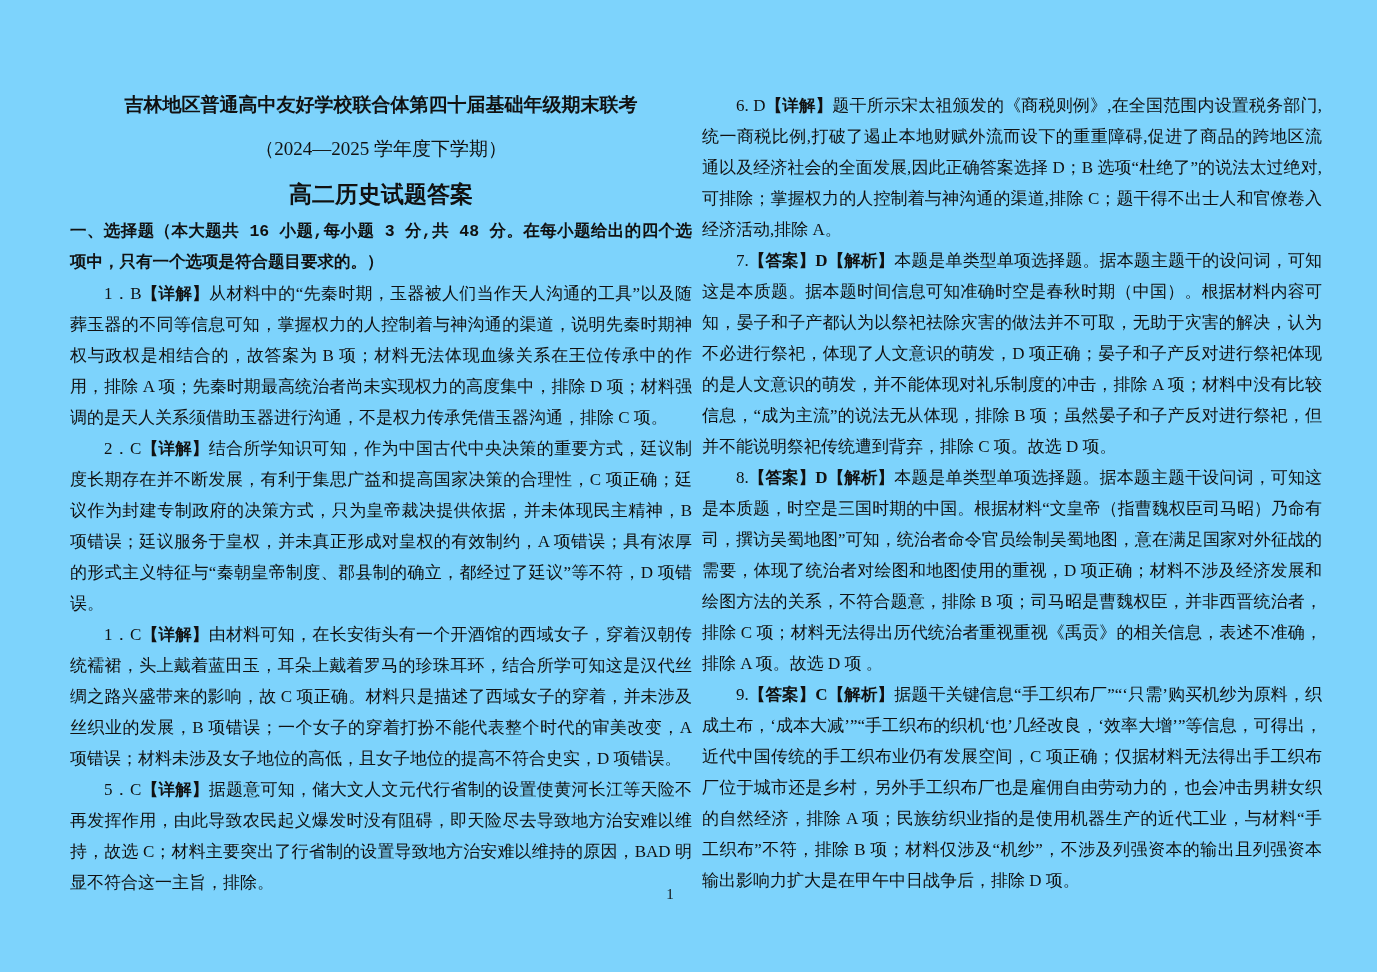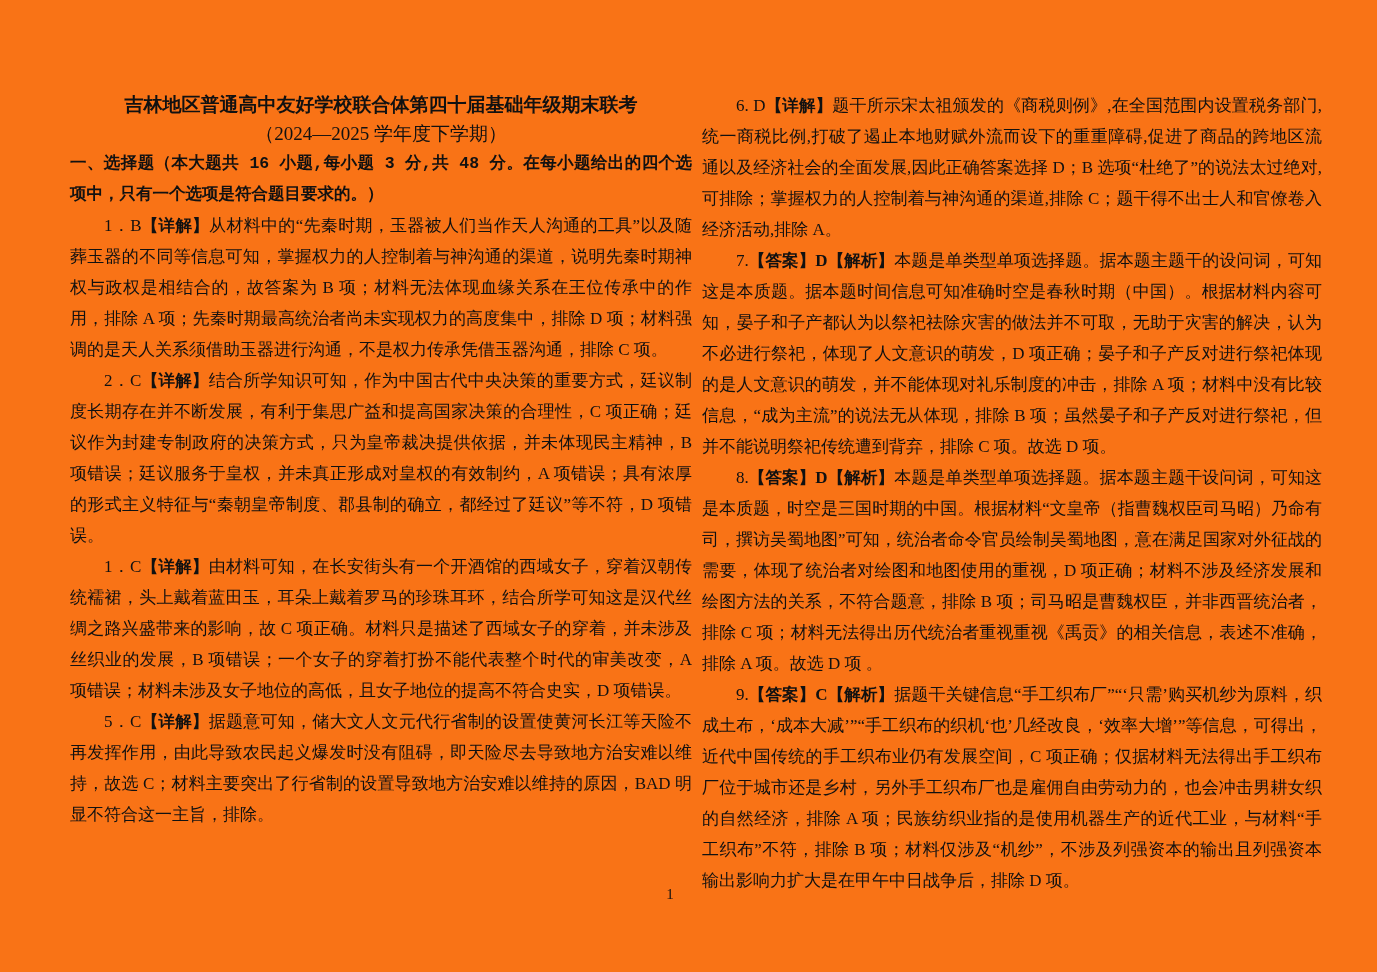--- a/index.html
+++ b/index.html
@@ -4,21 +4,21 @@
 <style>
   html, body {
     margin: 0;
     padding: 0;
     background: #ffffff;
   }
   .page {
     position: relative;
     width: 1377px;
     height: 972px;
-    background: #f97316;
+    background: #7dd3fc;
     color: #111111;
     font-family: "Liberation Serif", "DejaVu Serif", serif;
     overflow: hidden;
   }
   .col {
     position: absolute;
     top: 90px;
   }
   .col-left  { left: 70px;  width: 622px; }
   .col-right { left: 702px; width: 620px; }
@@ -28,21 +28,21 @@
     font-size: 19px;
     line-height: 29px;
     font-weight: 600;
     margin: 0;
   }
   .t2 {
     text-align: center;
     font-size: 19px;
     line-height: 29px;
     font-weight: 400;
-    margin: 0;
+    margin: 15px;
   }
   .t3 {
     text-align: center;
     font-size: 23px;
     line-height: 33px;
     font-weight: 700;
     margin: 0 0 5px 0;
   }
   .section-heading {
     font-family: Liberation Mono, monospace;
@@ -80,20 +80,21 @@
   }
 </style>
 </head>
 <body>
 
 <div class="page">
 
   <div class="col col-left">
     <p class="t1">吉林地区普通高中友好学校联合体第四十届基础年级期末联考</p>
     <p class="t2">（2024—2025 学年度下学期）</p>
+    <p class="t3">高二历史试题答案</p>
 
     <p class="section-heading">一、选择题（本大题共 16 小题,每小题 3 分,共 48 分。在每小题给出的四个选项中，只有一个选项是符合题目要求的。）</p>
 
     <p class="ans"><span>1．B</span><span class="mk">【详解】</span><span class="ansletter"></span><span class="mk"></span><span>从材料中的“先秦时期，玉器被人们当作天人沟通的工具”以及随葬玉器的不同等信息可知，掌握权力的人控制着与神沟通的渠道，说明先秦时期神权与政权是相结合的，故答案为 B 项；材料无法体现血缘关系在王位传承中的作用，排除 A 项；先秦时期最高统治者尚未实现权力的高度集中，排除 D 项；材料强调的是天人关系须借助玉器进行沟通，不是权力传承凭借玉器沟通，排除 C 项。</span></p>
 
     <p class="ans"><span>2．C</span><span class="mk">【详解】</span><span class="ansletter"></span><span class="mk"></span><span>结合所学知识可知，作为中国古代中央决策的重要方式，廷议制度长期存在并不断发展，有利于集思广益和提高国家决策的合理性，C 项正确；廷议作为封建专制政府的决策方式，只为皇帝裁决提供依据，并未体现民主精神，B 项错误；廷议服务于皇权，并未真正形成对皇权的有效制约，A 项错误；具有浓厚的形式主义特征与“秦朝皇帝制度、郡县制的确立，都经过了廷议”等不符，D 项错误。</span></p>
 
     <p class="ans"><span>1．C</span><span class="mk">【详解】</span><span class="ansletter"></span><span class="mk"></span><span>由材料可知，在长安街头有一个开酒馆的西域女子，穿着汉朝传统襦裙，头上戴着蓝田玉，耳朵上戴着罗马的珍珠耳环，结合所学可知这是汉代丝绸之路兴盛带来的影响，故 C 项正确。材料只是描述了西域女子的穿着，并未涉及丝织业的发展，B 项错误；一个女子的穿着打扮不能代表整个时代的审美改变，A 项错误；材料未涉及女子地位的高低，且女子地位的提高不符合史实，D 项错误。</span></p>
 
 

